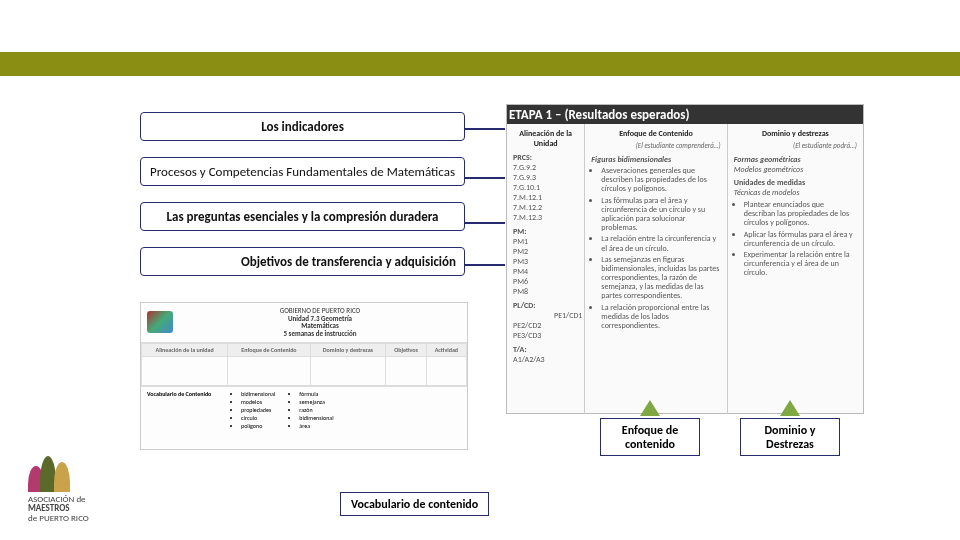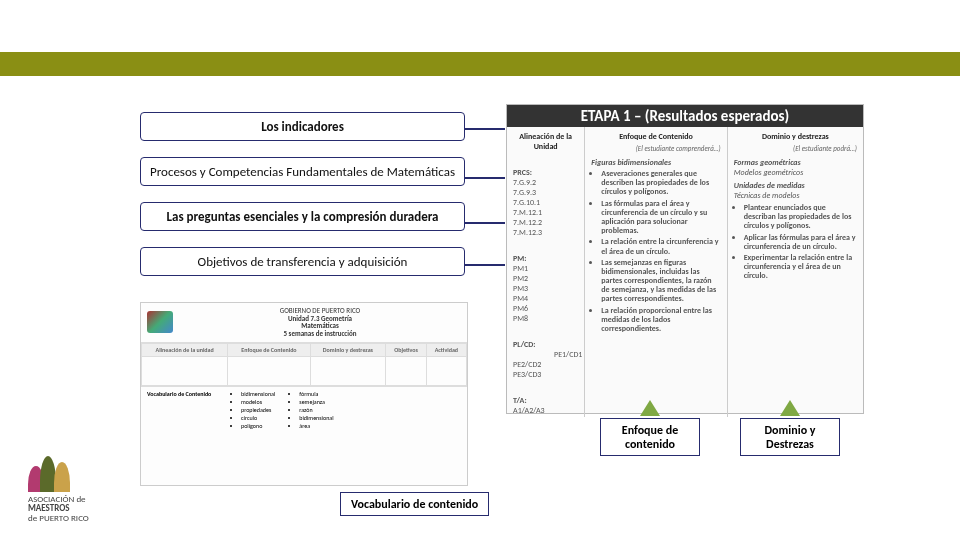--- a/index.html
+++ b/index.html
@@ -4,47 +4,47 @@
 <style>
   * { box-sizing: border-box; margin: 0; padding: 0; }
   html, body { width: 960px; height: 540px; font-family: "Segoe UI", Calibri, Arial, sans-serif; background: #fff; overflow: hidden; }
   .page { position: relative; width: 960px; height: 540px; }
   .title-band { position: absolute; left: 0; top: 52px; width: 960px; height: 24px; background: #8a8f14; }
   .title { position: absolute; left: 140px; top: 22px; font-size: 30px; color: #222; letter-spacing: .3px; }
   .left-col { position: absolute; left: 140px; top: 112px; width: 325px; }
   .pill { border: 1.5px solid #262b6e; border-radius: 4px; background: #fff; text-align: center; padding: 6px 8px; margin-bottom: 16px; font-size: 13px; color: #111; }
   .pill.b1 { font-weight: bold; }
   .pill.b3 { font-weight: bold; }
-  .pill.b4 { font-weight: normal; }
+  .pill.b4 { font-weight: bold; text-align: right; }
   .connector { position: absolute; height: 1.5px; background: #262b6e; }
   .c1 { left: 465px; top: 128px; width: 40px; }
   .c2 { left: 465px; top: 177px; width: 40px; }
   .c3 { left: 465px; top: 222px; width: 40px; }
   .c4 { left: 465px; top: 264px; width: 40px; }
   .right-doc { position: absolute; left: 506px; top: 104px; width: 358px; height: 310px; border: 1px solid #bbb; background: #fafafa; }
-  .rd-head { background: #333; color: #fff; font-size: 15px; text-align: center; padding: 2px; font-weight: bold; }
+  .rd-head { background: #333; color: #fff; font-size: 13px; text-align: left; padding: 2px; font-weight: bold; }
   .rd-cols { display: flex; height: calc(100% - 18px); }
   .rd-col { border-right: 1px solid #ccc; padding: 4px 6px; font-size: 8px; color: #555; }
   .rd-col:last-child { border-right: none; }
   .rd-col-h { font-weight: bold; text-align: center; font-size: 8px; color: #222; margin-bottom: 3px; }
   .rd-col-sub { font-style: italic; text-align: right; font-size: 7px; color: #666; margin-bottom: 4px; }
   .rd-c1 { width: 22%; }
   .rd-c2 { width: 40%; }
   .rd-c3 { width: 38%; }
   .rd-list { list-style: disc; padding-left: 10px; }
-  .rd-list li { margin-bottom: 2px; line-height: 1.15; font-weight: bold; }
+  .rd-list li { margin-bottom: 2px; line-height: 1.15; }
   .codes { line-height: 1.25; }
-  .codes b { display: block; margin-top: 16px; }
+  .codes b { display: block; margin-top: 4px; }
   .arrow-up { position: absolute; width: 0; height: 0; border-left: 10px solid transparent; border-right: 10px solid transparent; border-bottom: 16px solid #7fa843; }
   .au1 { left: 640px; top: 400px; }
   .au2 { left: 780px; top: 400px; }
   .tag { position: absolute; border: 1.5px solid #262b6e; background: #fff; text-align: center; font-weight: bold; font-size: 12px; padding: 4px 8px; }
   .tag1 { left: 600px; top: 418px; width: 100px; }
   .tag2 { left: 740px; top: 418px; width: 100px; }
-  .btm-doc { position: absolute; left: 140px; top: 302px; width: 328px; height: 184px; border: 1px solid #ccc; background: #fdfdfd; }
+  .btm-doc { position: absolute; left: 140px; top: 302px; width: 328px; height: 148px; border: 1px solid #ccc; background: #fdfdfd; }
   .btm-doc .hdr { display:flex; align-items:center; gap:6px; padding:4px 6px; border-bottom:1px solid #ddd; }
   .btm-doc .crest { width: 26px; height: 22px; background: linear-gradient(135deg,#a33,#4a7,#48c); border-radius: 3px; }
   .btm-doc .hdrt { font-size: 7px; color:#333; text-align:center; flex:1; line-height:1.1; }
   .btm-grid { width:100%; border-collapse: collapse; font-size:6px; color:#666; }
   .btm-grid th, .btm-grid td { border:1px solid #ddd; padding:2px 3px; vertical-align:top; }
   .btm-grid th { background:#eee; font-weight:bold; }
   .btm-vocab { font-size:6px; padding:3px 6px; border-top:1px solid #ddd; display:flex; gap:14px; }
   .btm-vocab ul { list-style: disc; padding-left: 10px; }
   .vocab-tag { position:absolute; left:340px; top:492px; border:1.5px solid #262b6e; background:#fff; font-weight:bold; font-size:12px; padding:4px 10px; }
   .logo { position: absolute; left: 28px; bottom: 18px; width: 110px; }
@@ -112,21 +112,21 @@
           <li>La relación entre la circunferencia y el área de un círculo.</li>
           <li>Las semejanzas en figuras bidimensionales, incluidas las partes correspondientes, la razón de semejanza, y las medidas de las partes correspondientes.</li>
           <li>La relación proporcional entre las medidas de los lados correspondientes.</li>
         </ul>
       </div>
       <div class="rd-col rd-c3">
         <div class="rd-col-h">Dominio y destrezas</div>
         <div class="rd-col-sub">(El estudiante podrá…)</div>
         <div style="font-style:italic;font-weight:bold;">Formas geométricas</div>
         <div style="font-style:italic;margin-bottom:3px;">Modelos geométricos</div>
-        <div style="font-style:italic;font-weight:bold;">Unidades de medidas</div>
+        <div style="font-weight:bold;">Unidades de medidas</div>
         <div style="font-style:italic;margin-bottom:3px;">Técnicas de modelos</div>
         <ul class="rd-list">
           <li>Plantear enunciados que describan las propiedades de los círculos y polígonos.</li>
           <li>Aplicar las fórmulas para el área y circunferencia de un círculo.</li>
           <li>Experimentar la relación entre la circunferencia y el área de un círculo.</li>
         </ul>
       </div>
     </div>
   </div>
 

